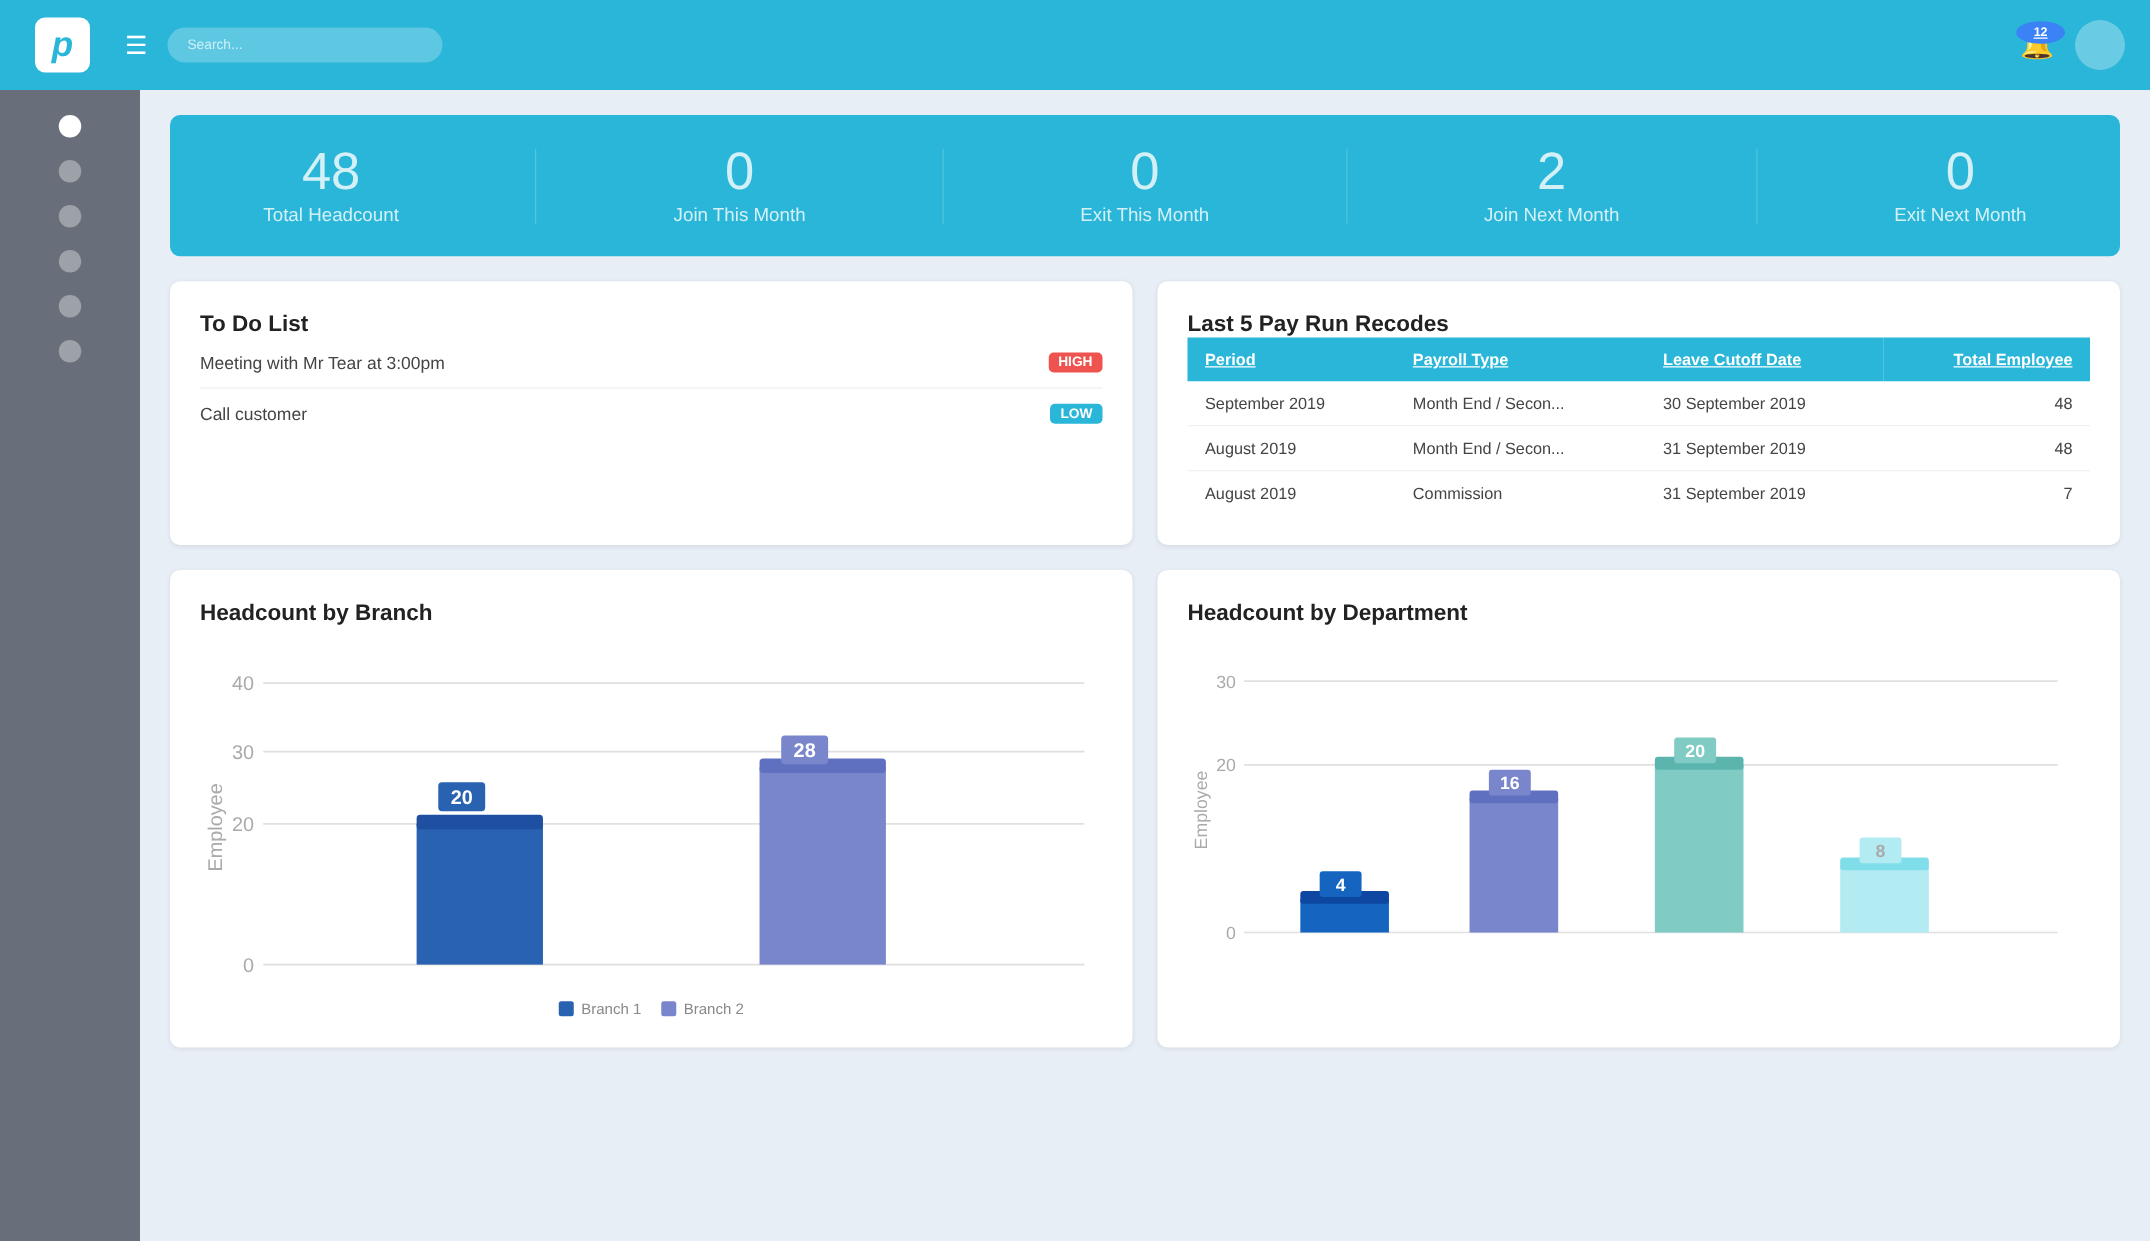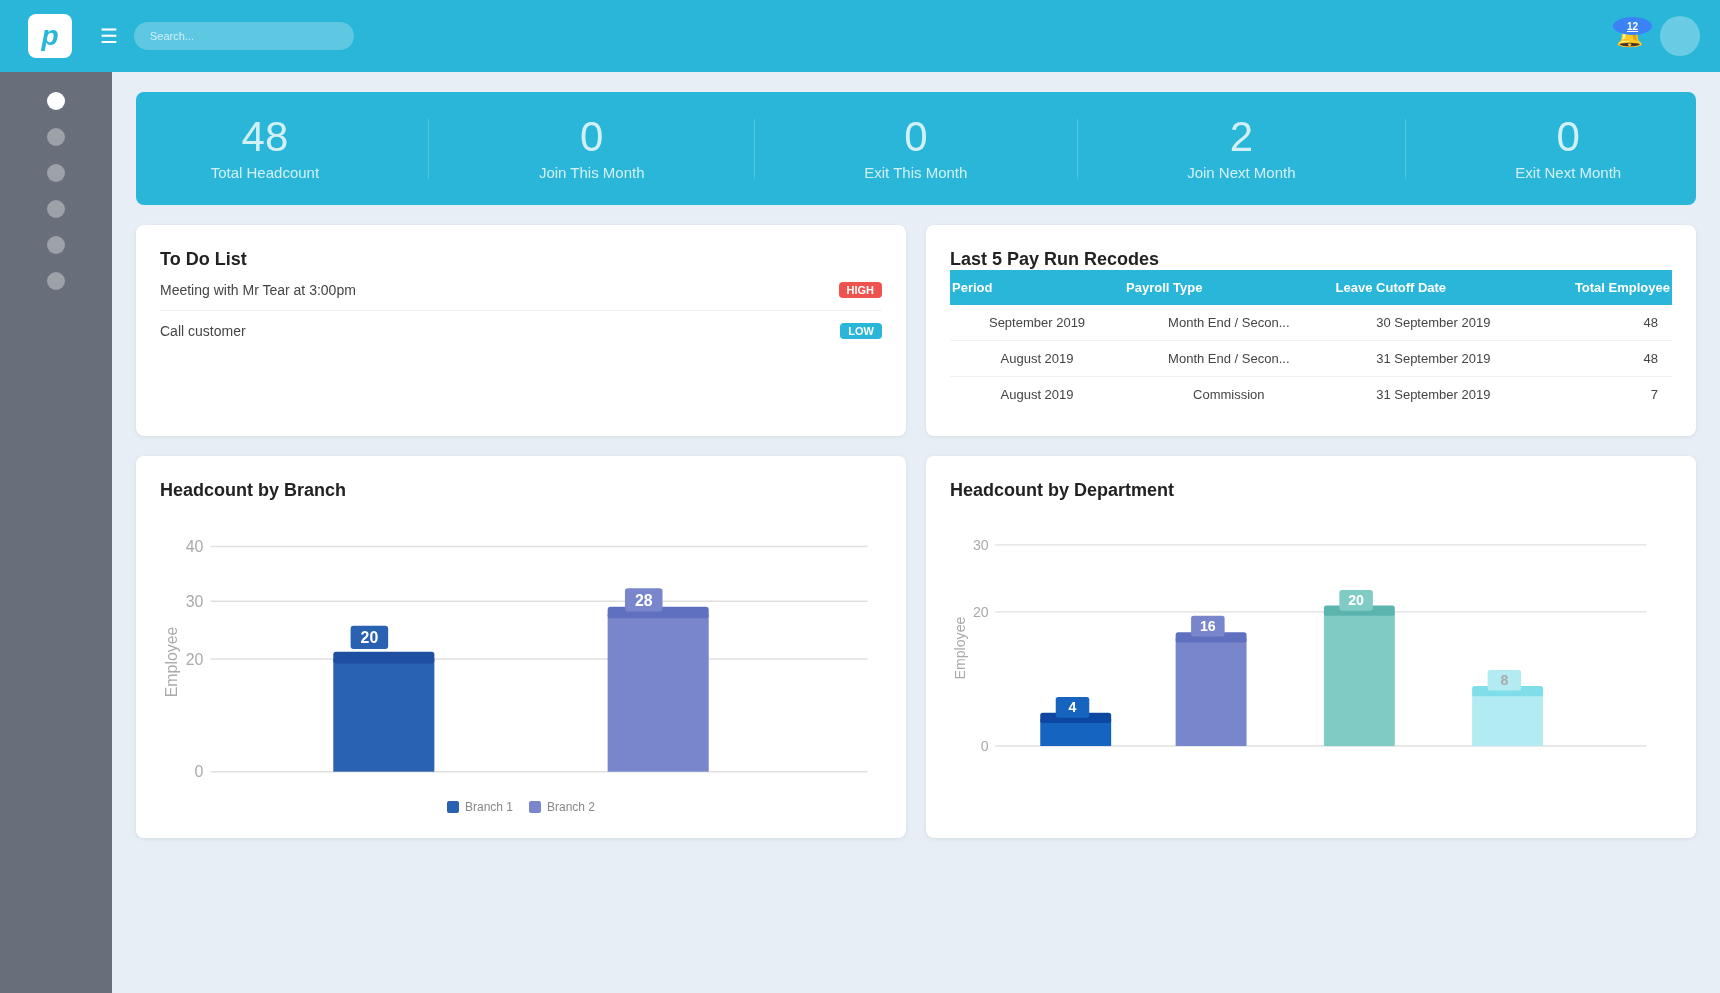--- a/index.html
+++ b/index.html
@@ -175,31 +175,31 @@
     .badge-high { background: #ef5350; }
     .badge-low { background: #29b6d8; }
 
     
     .pay-table { width: 100%; border-collapse: collapse; }
     .pay-table thead tr { background: #29b6d8; }
     .pay-table thead th {
       color: white;
       font-size: 13px;
       font-weight: 600;
-      padding: 10px 2px;
+      padding: 10px 14px;
       text-align: left;
+      text-decoration: underline;
     }
     .pay-table thead th:last-child { text-align: right; }
     .pay-table tbody tr { border-bottom: 1px solid #f0f0f0; }
     .pay-table tbody tr:last-child { border-bottom: none; }
     .pay-table tbody td {
       padding: 10px 14px;
       font-size: 13px;
       color: #444;
-      text-align: center;
     }
     .pay-table tbody td:last-child { text-align: right; }
 
     
     .charts-row {
       display: flex;
       gap: 20px;
     }
     .chart-card {
       background: white;

